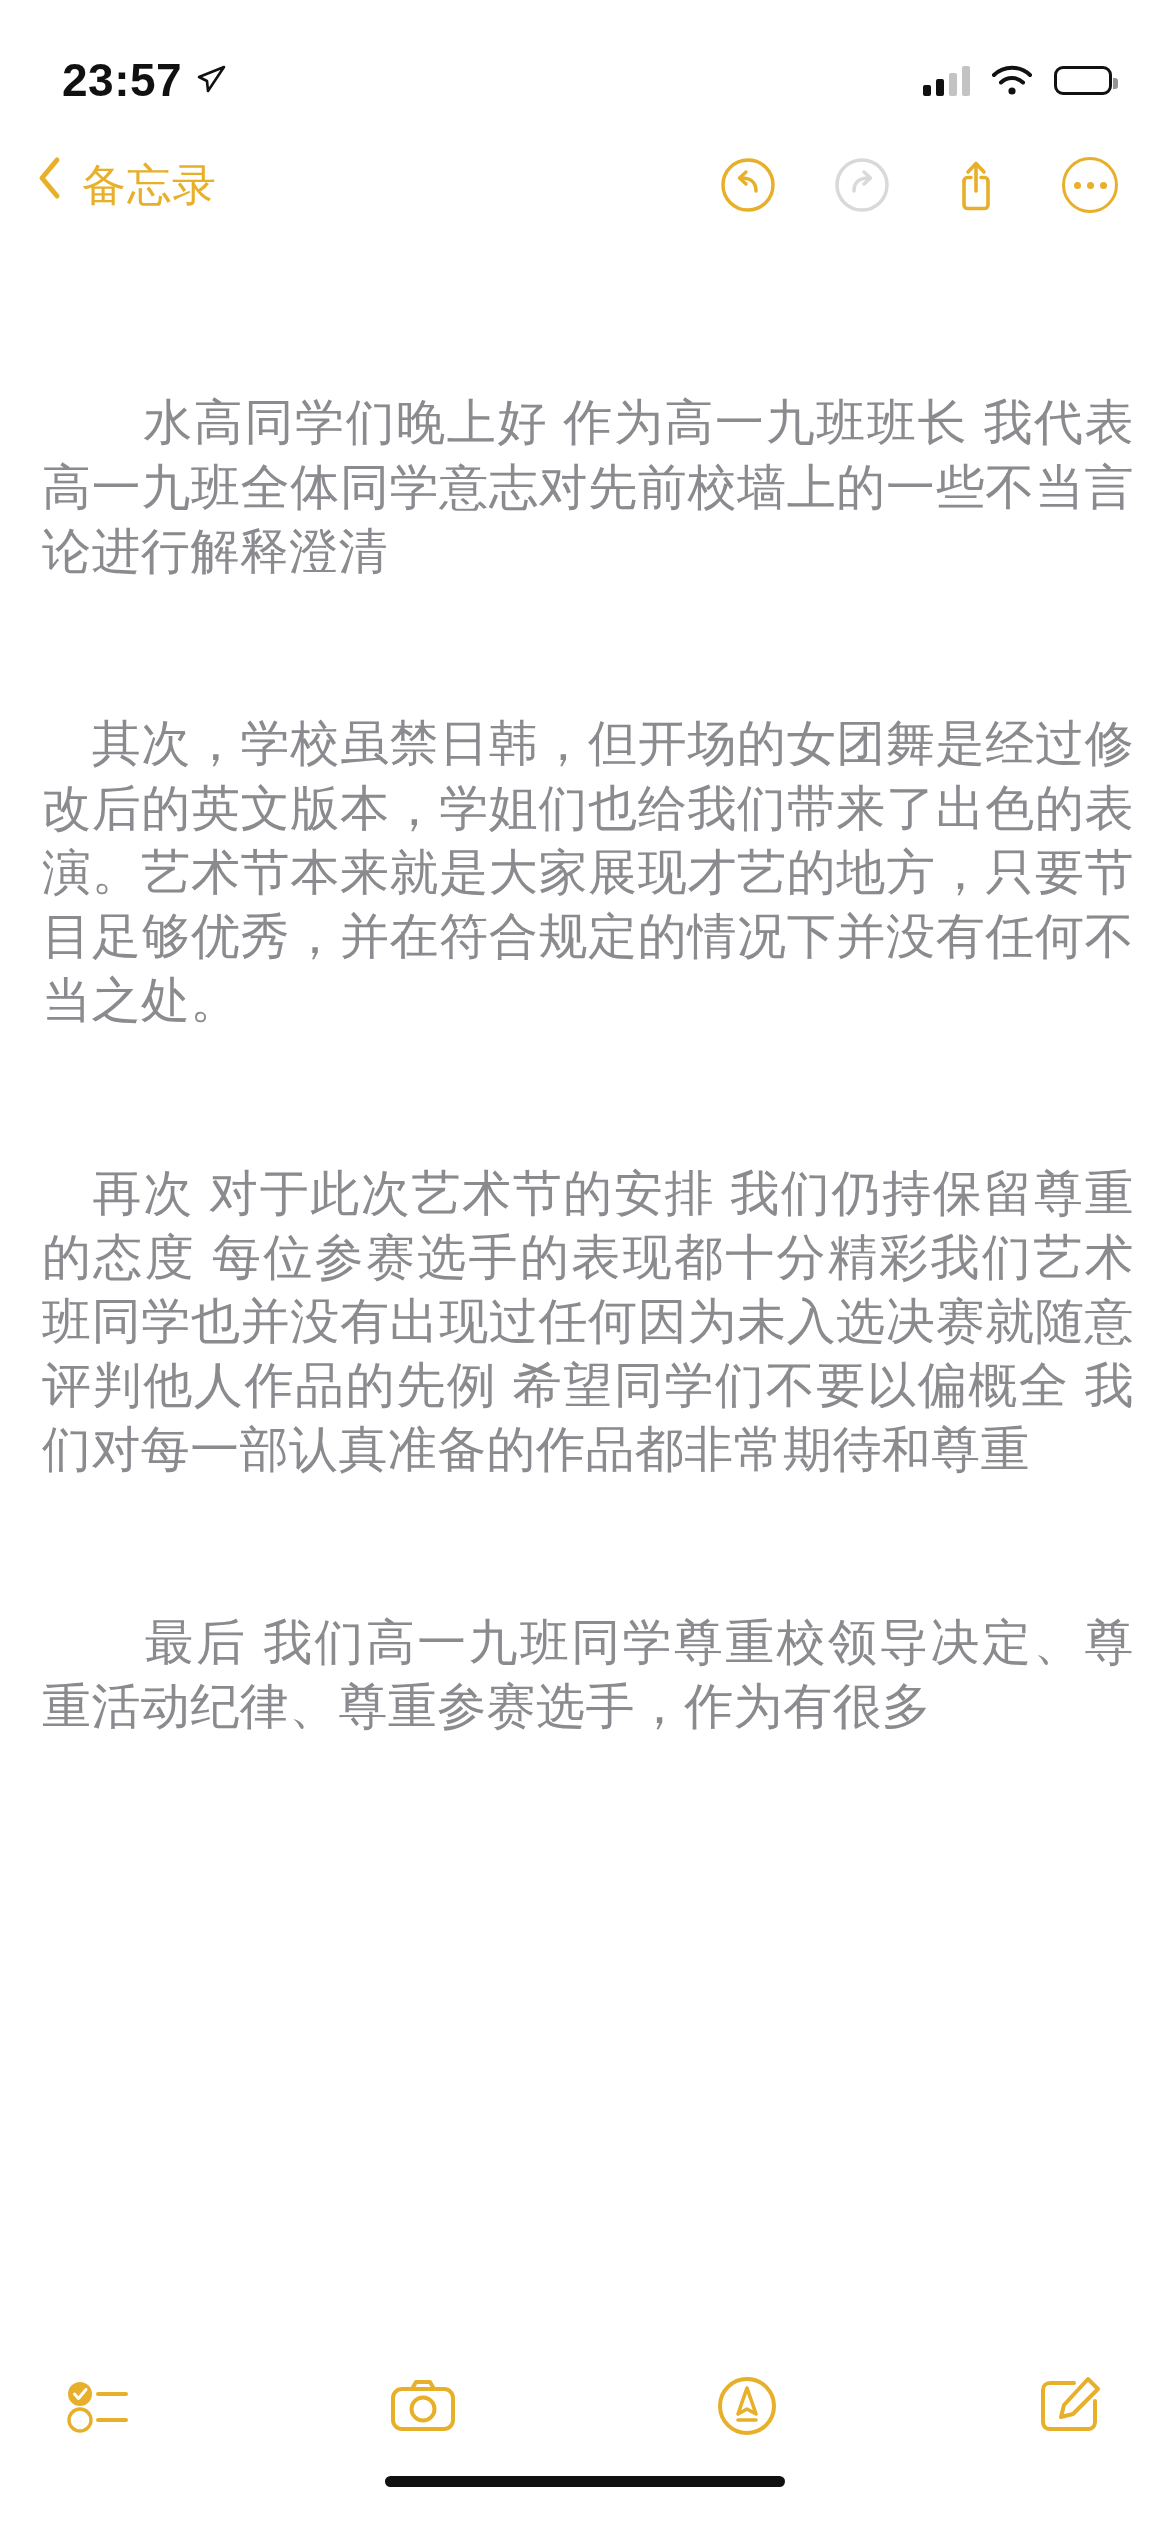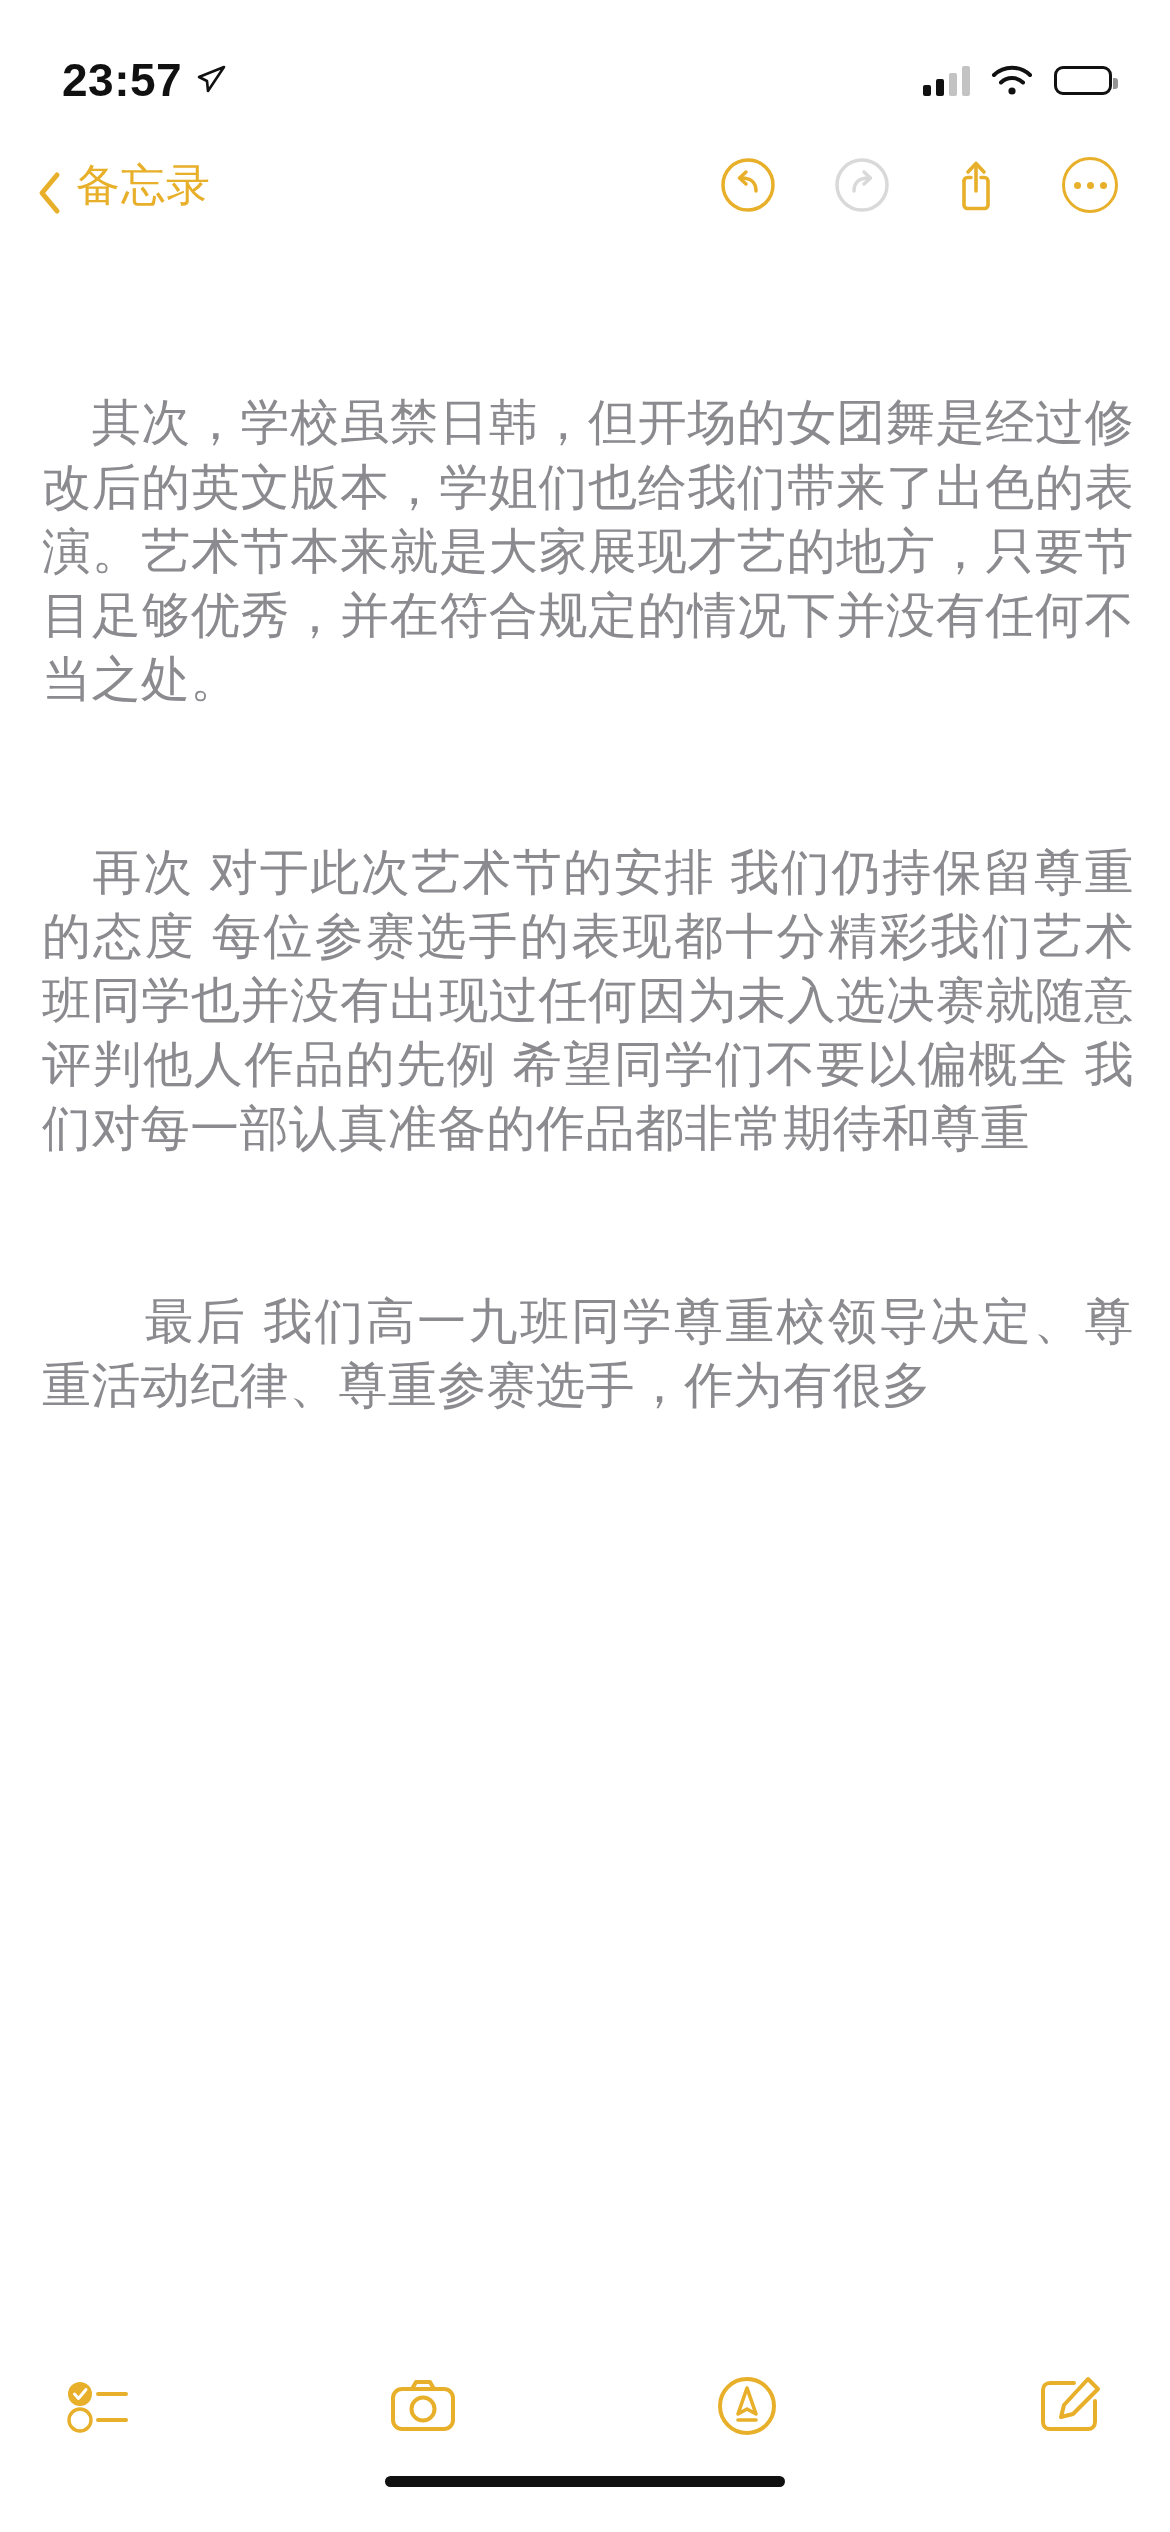--- a/index.html
+++ b/index.html
@@ -90,22 +90,22 @@
   
   .navbar {
     flex: 0 0 110px;
     display: flex;
     align-items: center;
     padding: 0 52px 0 36px;
     color: #e3a81c;
   }
   .back-group {
     display: flex;
-    align-items: flex-end;
-    gap: 14px;
+    align-items: flex-start;
+    gap: 20px;
     flex: 0 0 auto;
   }
   .chevron-left { width: 26px; height: 44px; }
   .back-label {
     font-size: 44px;
     color: #e8b02a;
     font-weight: 400;
     letter-spacing: 1px;
   }
   .nav-actions {
@@ -250,20 +250,21 @@
       <span class="more-circle">
         <span></span>
           <span></span>
           <span></span>
       </span>
     </div>
   </div>
 
   <div class="note-body">
     <div class="note-text">
+      <p>　　水高同学们晚上好 作为高一九班班长 我代表高一九班全体同学意志对先前校墙上的一些不当言论进行解释澄清</p>
       <p>　其次，学校虽禁日韩，但开场的女团舞是经过修改后的英文版本，学姐们也给我们带来了出色的表演。艺术节本来就是大家展现才艺的地方，只要节目足够优秀，并在符合规定的情况下并没有任何不当之处。</p>
       <p>　再次 对于此次艺术节的安排 我们仍持保留尊重的态度 每位参赛选手的表现都十分精彩我们艺术班同学也并没有出现过任何因为未入选决赛就随意评判他人作品的先例 希望同学们不要以偏概全 我们对每一部认真准备的作品都非常期待和尊重</p>
       <p>　　最后 我们高一九班同学尊重校领导决定、尊重活动纪律、尊重参赛选手，作为有很多</p>
     </div>
     <div class="fade-bottom"></div>
   </div>
 
   <div class="toolbar">
     <span class="tool-icon">
       <svg viewBox="0 0 66 62" width="66" height="62" aria-hidden="true">

